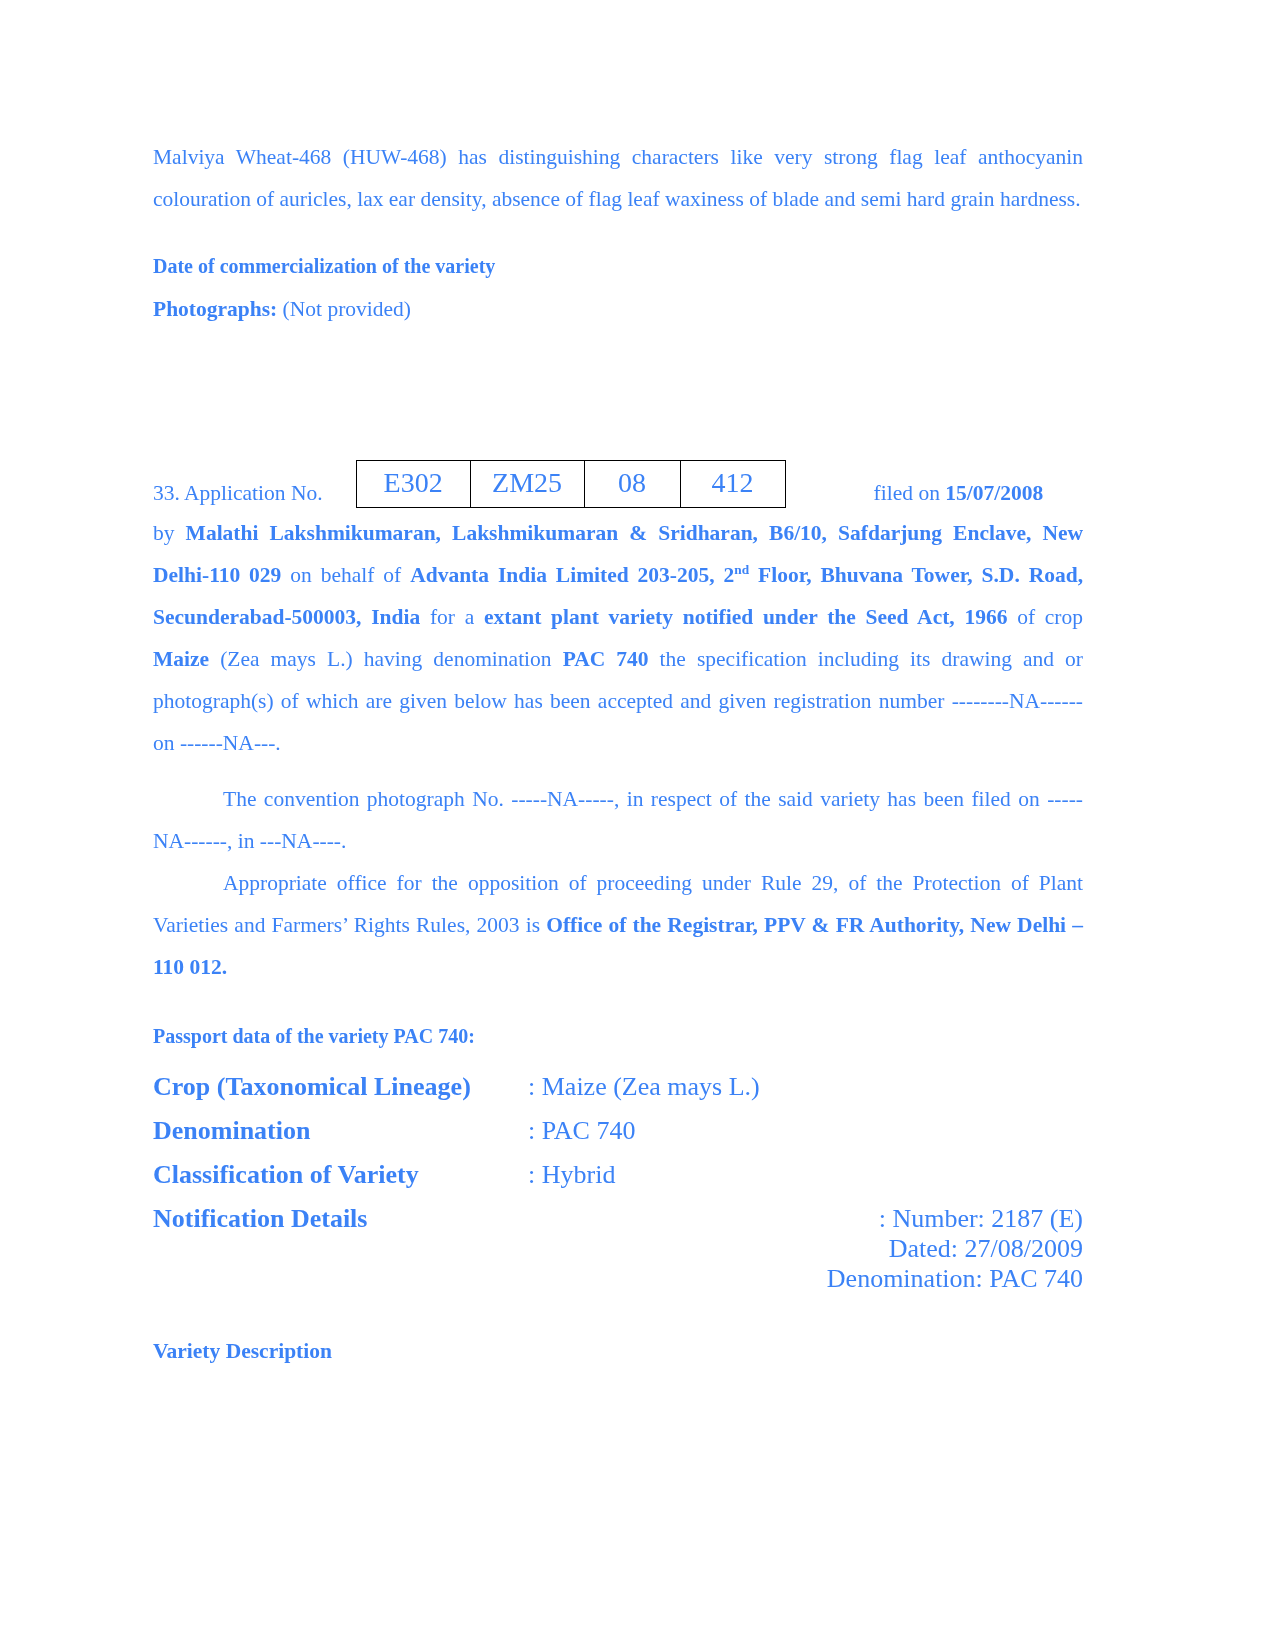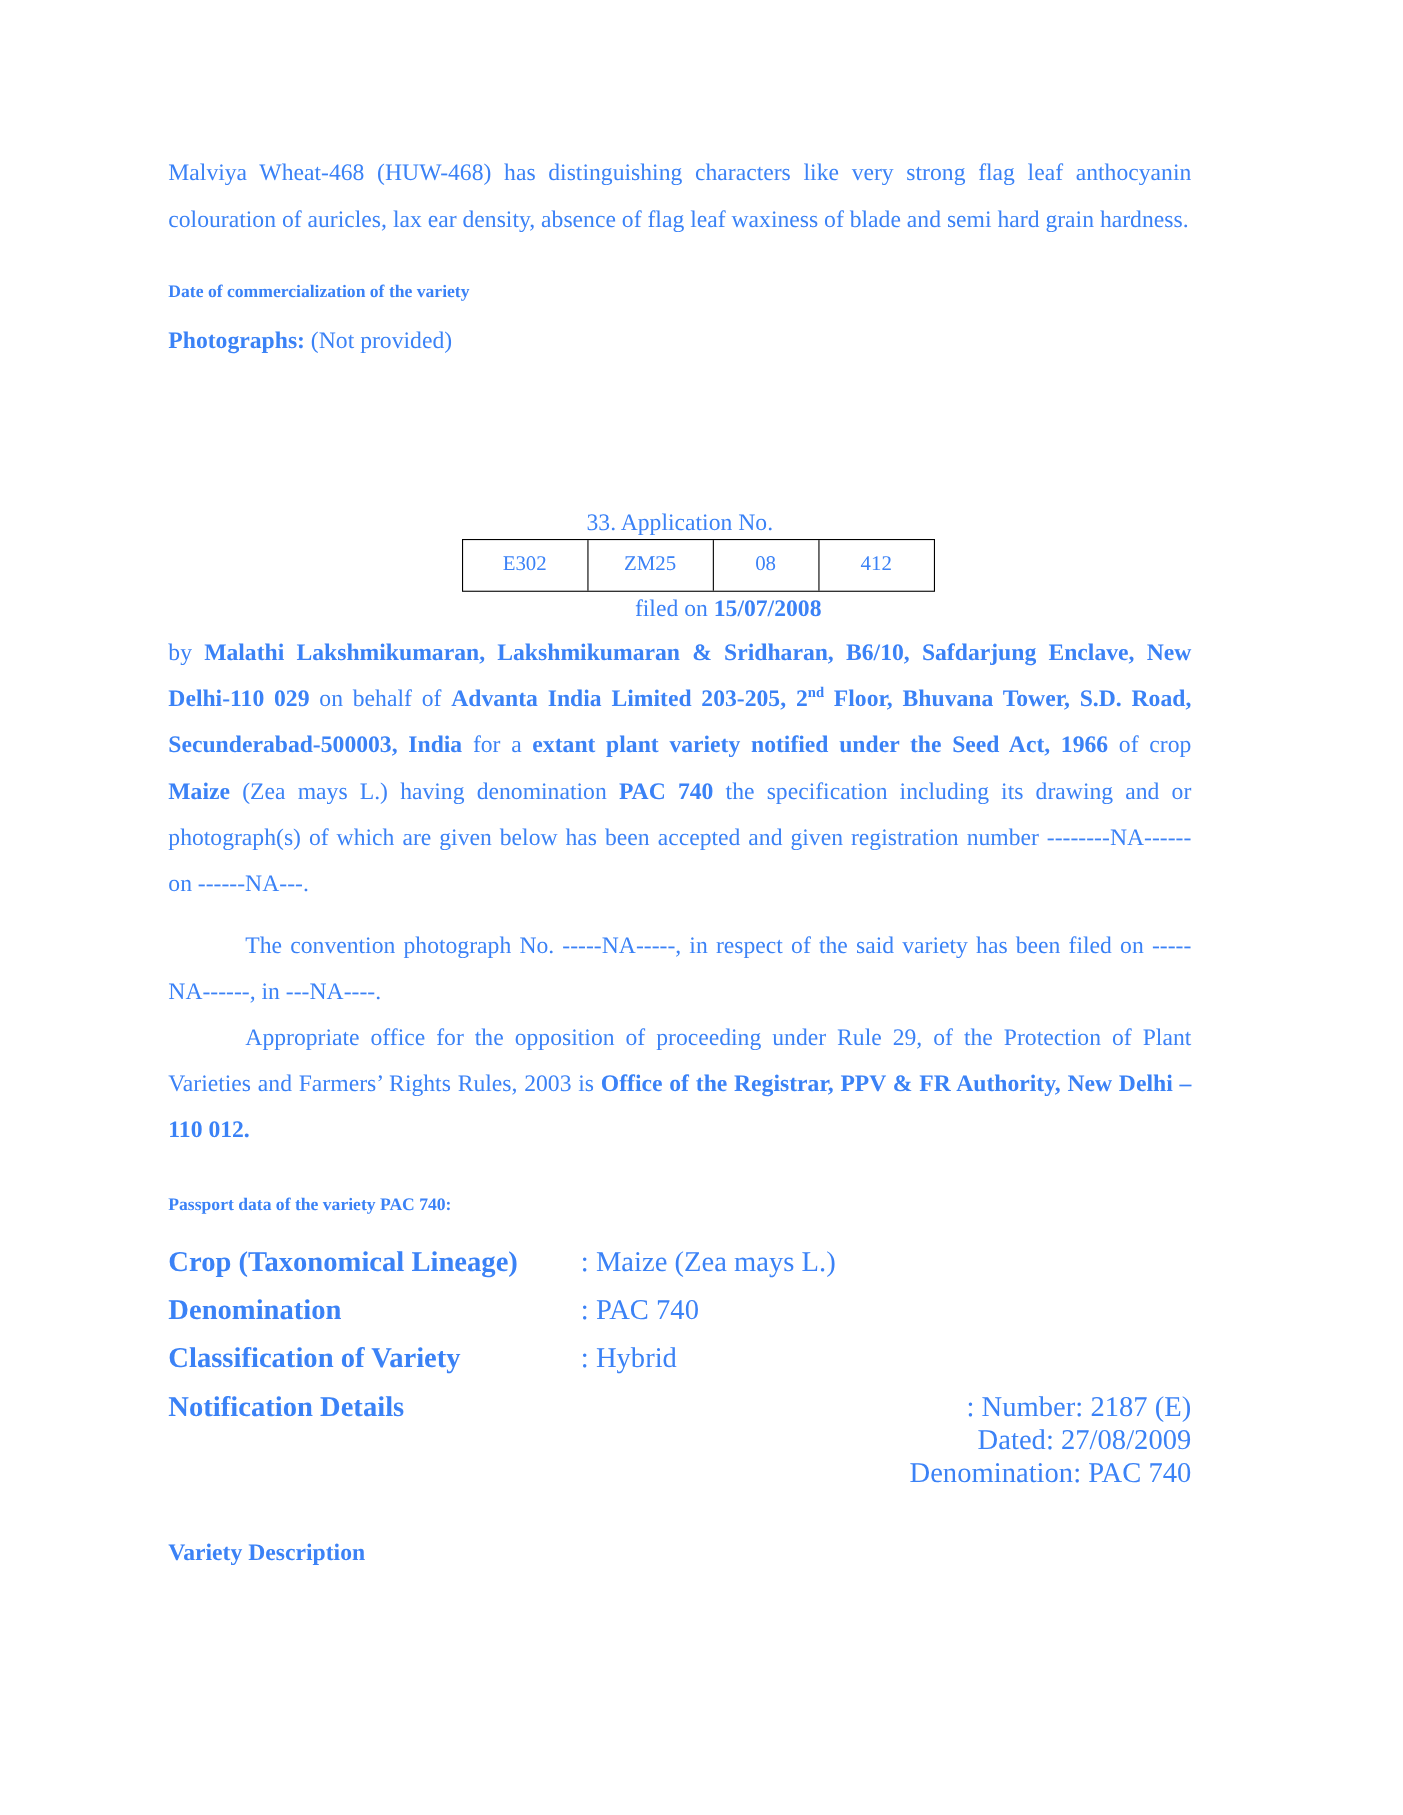--- a/index.html
+++ b/index.html
@@ -34,55 +34,54 @@
     margin-bottom: 26px;
   }
   .tight {
     margin-bottom: 0;
   }
   .bold {
     font-weight: bold;
   }
   .heading {
     font-weight: bold;
-    font-size: 16px;
+    font-size: 20px;
     line-height: 40px;
     margin: 0 0 2px 0;
   }
   .gap-lg {
     height: 104px;
   }
   .gap-md {
     height: 28px;
   }
   .gap-sm {
     height: 14px;
   }
   
   .appno-row {
     display: flex;
-    align-items: center;
+    align-items: flex-end;
     font-size: 21.5px;
     line-height: 30px;
     margin-bottom: 4px;
-    flex-direction: column;
   }
   .appno-label {
     white-space: nowrap;
   }
   .appno-boxes {
     display: flex;
     margin-left: 33px;
     margin-right: 0;
     border: 1.6px solid #000;
   }
   .appno-boxes .cell {
     border-right: 1.6px solid #000;
     text-align: center;
-    font-size: 19px;
+    font-size: 28px;
     padding: 7px 0 9px 0;
     box-sizing: border-box;
   }
   .appno-boxes .cell:last-child {
     border-right: none;
   }
   .c1 { width: 114px; }
   .c2 { width: 114px; }
   .c3 { width: 96px; }
   .c4 { width: 104px; }

